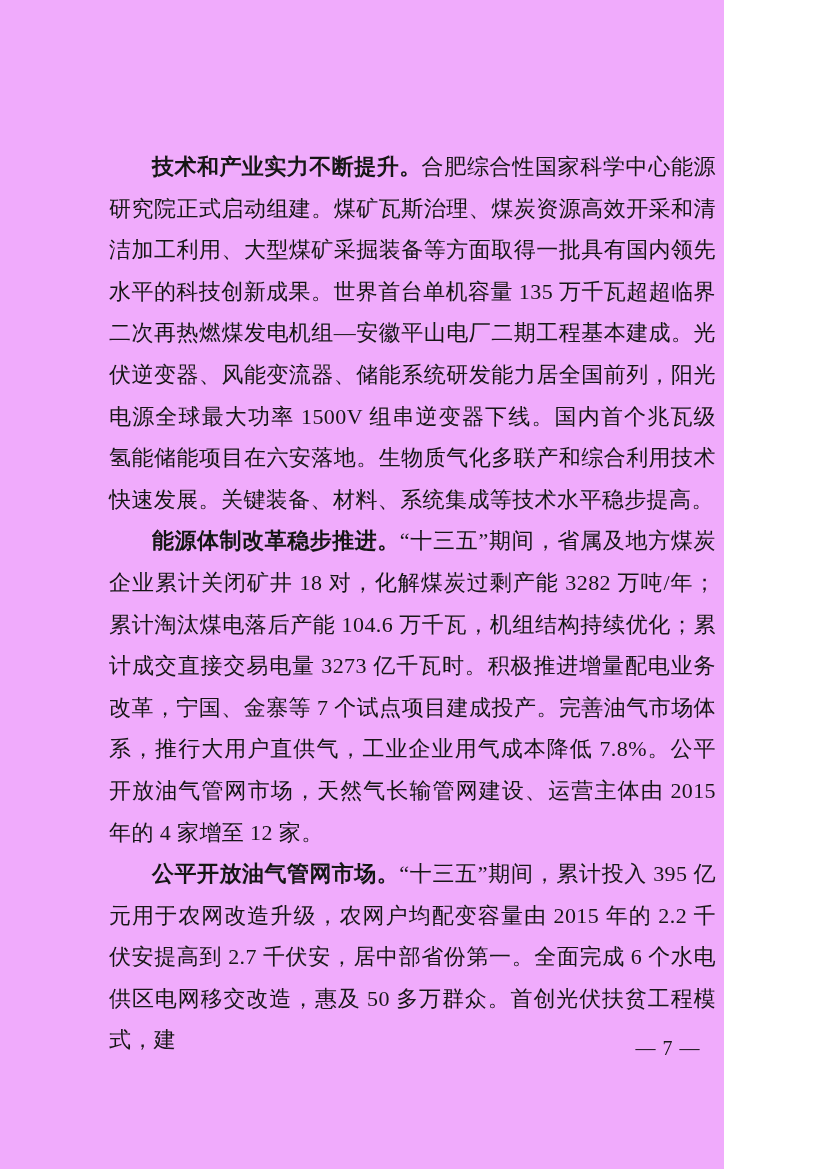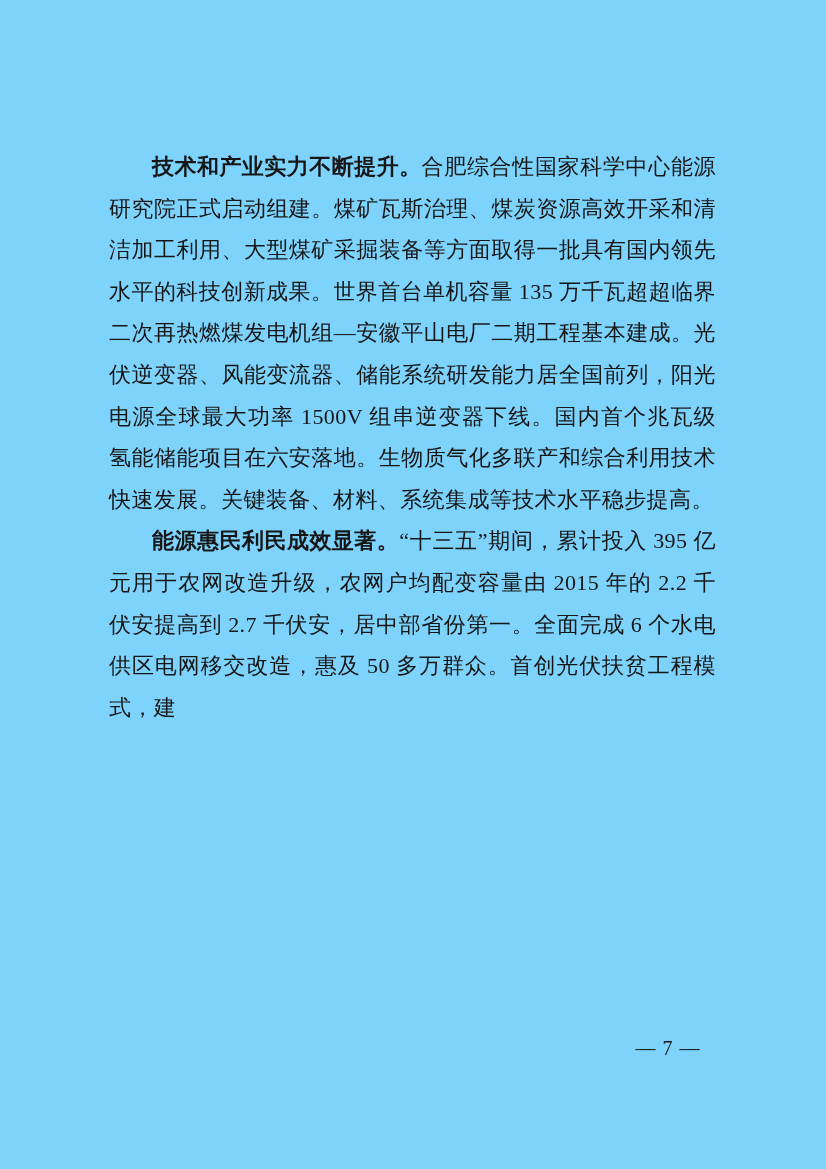--- a/index.html
+++ b/index.html
@@ -2,23 +2,23 @@
 <html><head>
 <meta charset="utf-8">
 <style>
   html, body {
     margin: 0;
     padding: 0;
     background: #ffffff;
   }
   .page {
     position: relative;
-    width: 826px;
+    width: 724px;
     height: 1169px;
-    background: #7dd3fc;
+    background: #f0abfc;
     overflow: hidden;
   }
   .body-text {
     position: absolute;
     left: 109px;
     top: 146px;
     width: 607px;
     font-family: "Liberation Serif", "DejaVu Serif", serif;
     font-size: 22px;
     letter-spacing: 0.4px;
@@ -51,20 +51,21 @@
 </style>
 </head>
 <body>
 
 <div class="page">
 
   <div class="body-text">
 
     <p><span class="para-heading">技术和产业实力不断提升。</span><span>合肥综合性国家科学中心能源研究院正式启动组建。煤矿瓦斯治理、煤炭资源高效开采和清洁加工利用、大型煤矿采掘装备等方面取得一批具有国内领先水平的科技创新成果。世界首台单机容量 135 万千瓦超超临界二次再热燃煤发电机组—安徽平山电厂二期工程基本建成。光伏逆变器、风能变流器、储能系统研发能力居全国前列，阳光电源全球最大功率 1500V 组串逆变器下线。国内首个兆瓦级氢能储能项目在六安落地。生物质气化多联产和综合利用技术快速发展。关键装备、材料、系统集成等技术水平稳步提高。</span></p>
 
+    <p><span class="para-heading">能源体制改革稳步推进。</span><span>“十三五”期间，省属及地方煤炭企业累计关闭矿井 18 对，化解煤炭过剩产能 3282 万吨/年；累计淘汰煤电落后产能 104.6 万千瓦，机组结构持续优化；累计成交直接交易电量 3273 亿千瓦时。积极推进增量配电业务改革，宁国、金寨等 7 个试点项目建成投产。完善油气市场体系，推行大用户直供气，工业企业用气成本降低 7.8%。公平开放油气管网市场，天然气长输管网建设、运营主体由 2015 年的 4 家增至 12 家。</span></p>
 
-    <p><span class="para-heading">能源惠民利民成效显著。</span><span>“十三五”期间，累计投入 395 亿元用于农网改造升级，农网户均配变容量由 2015 年的 2.2 千伏安提高到 2.7 千伏安，居中部省份第一。全面完成 6 个水电供区电网移交改造，惠及 50 多万群众。首创光伏扶贫工程模式，建</span></p>
+    <p><span class="para-heading">公平开放油气管网市场。</span><span>“十三五”期间，累计投入 395 亿元用于农网改造升级，农网户均配变容量由 2015 年的 2.2 千伏安提高到 2.7 千伏安，居中部省份第一。全面完成 6 个水电供区电网移交改造，惠及 50 多万群众。首创光伏扶贫工程模式，建</span></p>
 
   </div>
 
   <div class="page-footer"><span>— 7 —</span></div>
 
 </div>
 
 </body></html>

